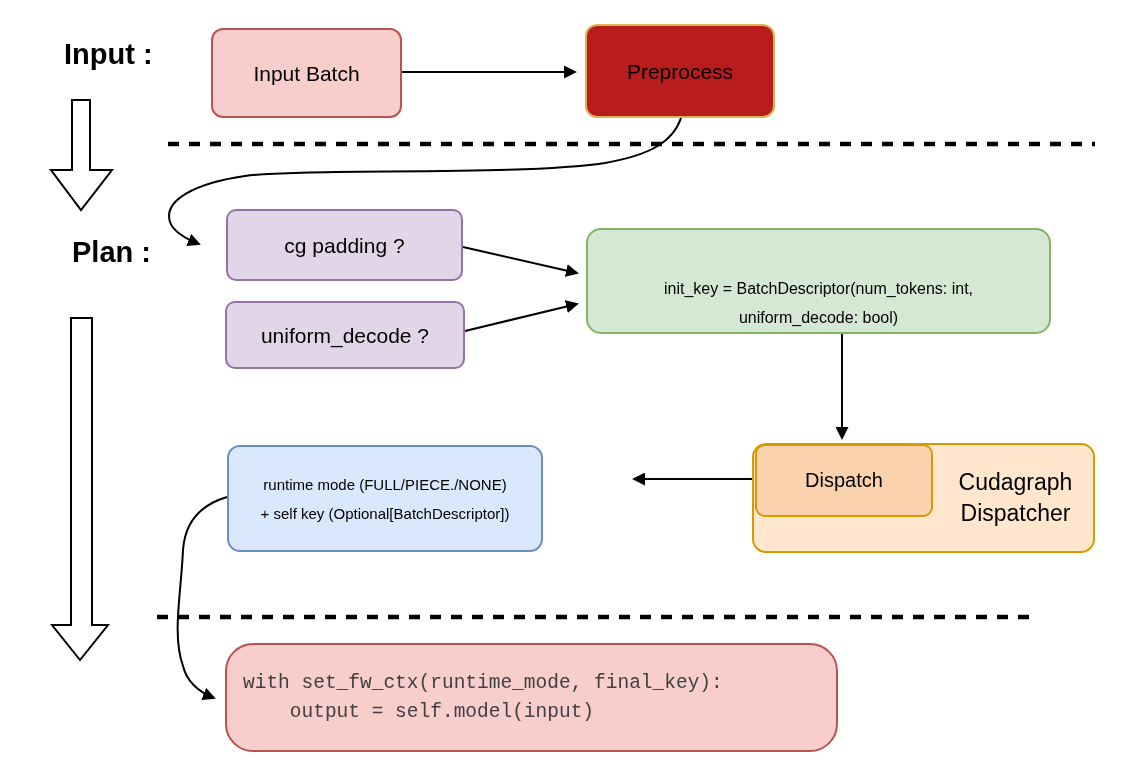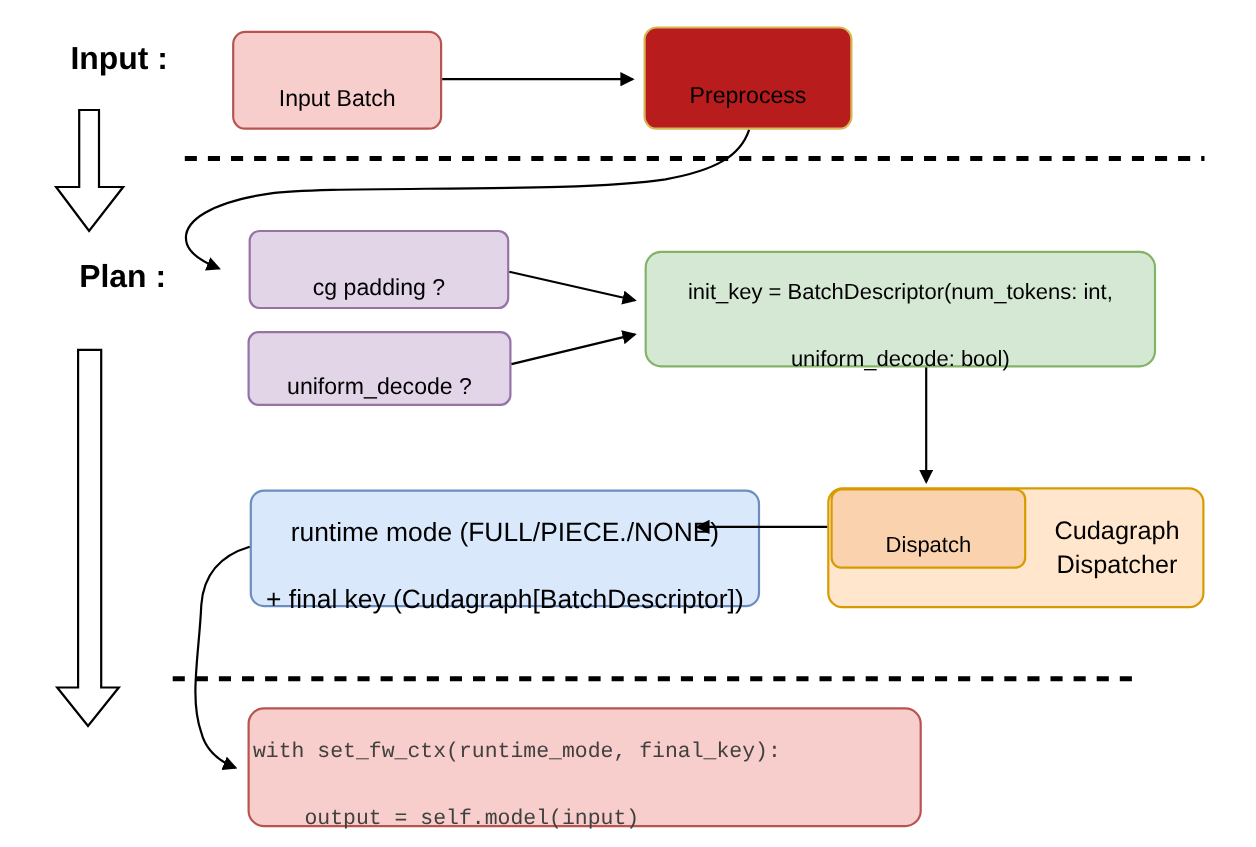--- a/index.html
+++ b/index.html
@@ -18,37 +18,37 @@
   }
   .node{
     position:absolute;
     border:2px solid;border-radius:12px;
     display:flex;flex-direction:column;
     align-items:center;justify-content:center;
     text-align:center;color:#000;
     font-size:21px;line-height:29px;
     box-sizing:border-box;
   }
-  .node div{white-space:nowrap;margin-top:32px;}
+  .node div{white-space:nowrap;}
   .n-input-batch{left:211px;top:28px;width:191px;height:90px;background:#F8CECC;border-color:#B85450;}
   .n-preprocess{left:585px;top:24px;width:190px;height:94px;background:#b91c1c;border-color:#D6B656;}
   .n-cg-padding{left:226px;top:209px;width:237px;height:72px;background:#E1D5E7;border-color:#9673A6;border-radius:10px;}
   .n-uniform-decode{left:225px;top:301px;width:240px;height:68px;background:#E1D5E7;border-color:#9673A6;border-radius:10px;}
-  .n-init-key{left:586px;top:228px;width:465px;height:106px;background:#D5E8D4;border-color:#82B366;border-radius:15px;font-size:20px;line-height:29px;}
+  .n-init-key{left:586px;top:228px;width:465px;height:106px;background:#D5E8D4;border-color:#82B366;border-radius:15px;font-size:16px;line-height:29px;justify-content:flex-end;}
   .n-dispatcher-outer{left:752px;top:443px;width:343px;height:110px;background:#FFE6CC;border-color:#D79B00;border-radius:14px;}
   .n-dispatch-inner{left:755px;top:444px;width:178px;height:73px;background:#FAD2AE;border-color:#D79B00;border-radius:10px;font-size:20px;}
   .n-cudagraph-label{left:938px;top:448px;width:155px;height:100px;position:absolute;display:flex;flex-direction:column;align-items:center;justify-content:center;text-align:center;font-size:23px;line-height:31px;color:#000;}
-  .n-runtime{left:227px;top:445px;width:464px;height:107px;background:#DAE8FC;border-color:#6C8EBF;border-radius:13px;font-size:24px;line-height:29px;text-align:center;}
+  .n-runtime{left:227px;top:445px;width:316px;height:107px;background:#DAE8FC;border-color:#6C8EBF;border-radius:13px;font-size:15px;line-height:29px;text-align:center;}
   .n-code{
     left:225px;top:643px;width:613px;height:109px;
-    background:#F8CECC;border-color:#B85450;border-radius:15px;
+    background:#F8CECC;border-color:#B85450;border-radius:28px;
     align-items:flex-start;justify-content:center;
     font-family:"Liberation Mono",monospace;
     font-size:19.5px;line-height:29px;color:#404040;
-    padding-left:3px;
+    padding-left:16px;
   }
   .n-code div{white-space:pre;}
   .overlay{
     position:absolute;left:0;top:0;width:1142px;height:770px;
     pointer-events:none;
   }
 </style>
 </head>
 <body>
 
@@ -82,21 +82,21 @@
   <div class="n-cudagraph-label">
     <div>Cudagraph</div>
     <div>Dispatcher</div>
   </div>
   <div class="node n-dispatch-inner">
     <div>Dispatch</div>
   </div>
 
   <div class="node n-runtime">
     <div>runtime mode (FULL/PIECE./NONE)</div>
-    <div>+ final key (Cudagraph[BatchDescriptor])</div>
+    <div>+ self key (Optional[BatchDescriptor])</div>
   </div>
 
   <div class="node n-code">
     <div>with set_fw_ctx(runtime_mode, final_key):</div>
     <div>    output = self.model(input)</div>
   </div>
 
   <svg class="overlay" viewBox="0 0 1142 770">
     <defs>
       <marker id="ah" viewBox="0 0 10 10" refX="8.5" refY="5" markerWidth="6.5" markerHeight="6.5" orient="auto-start-reverse">

